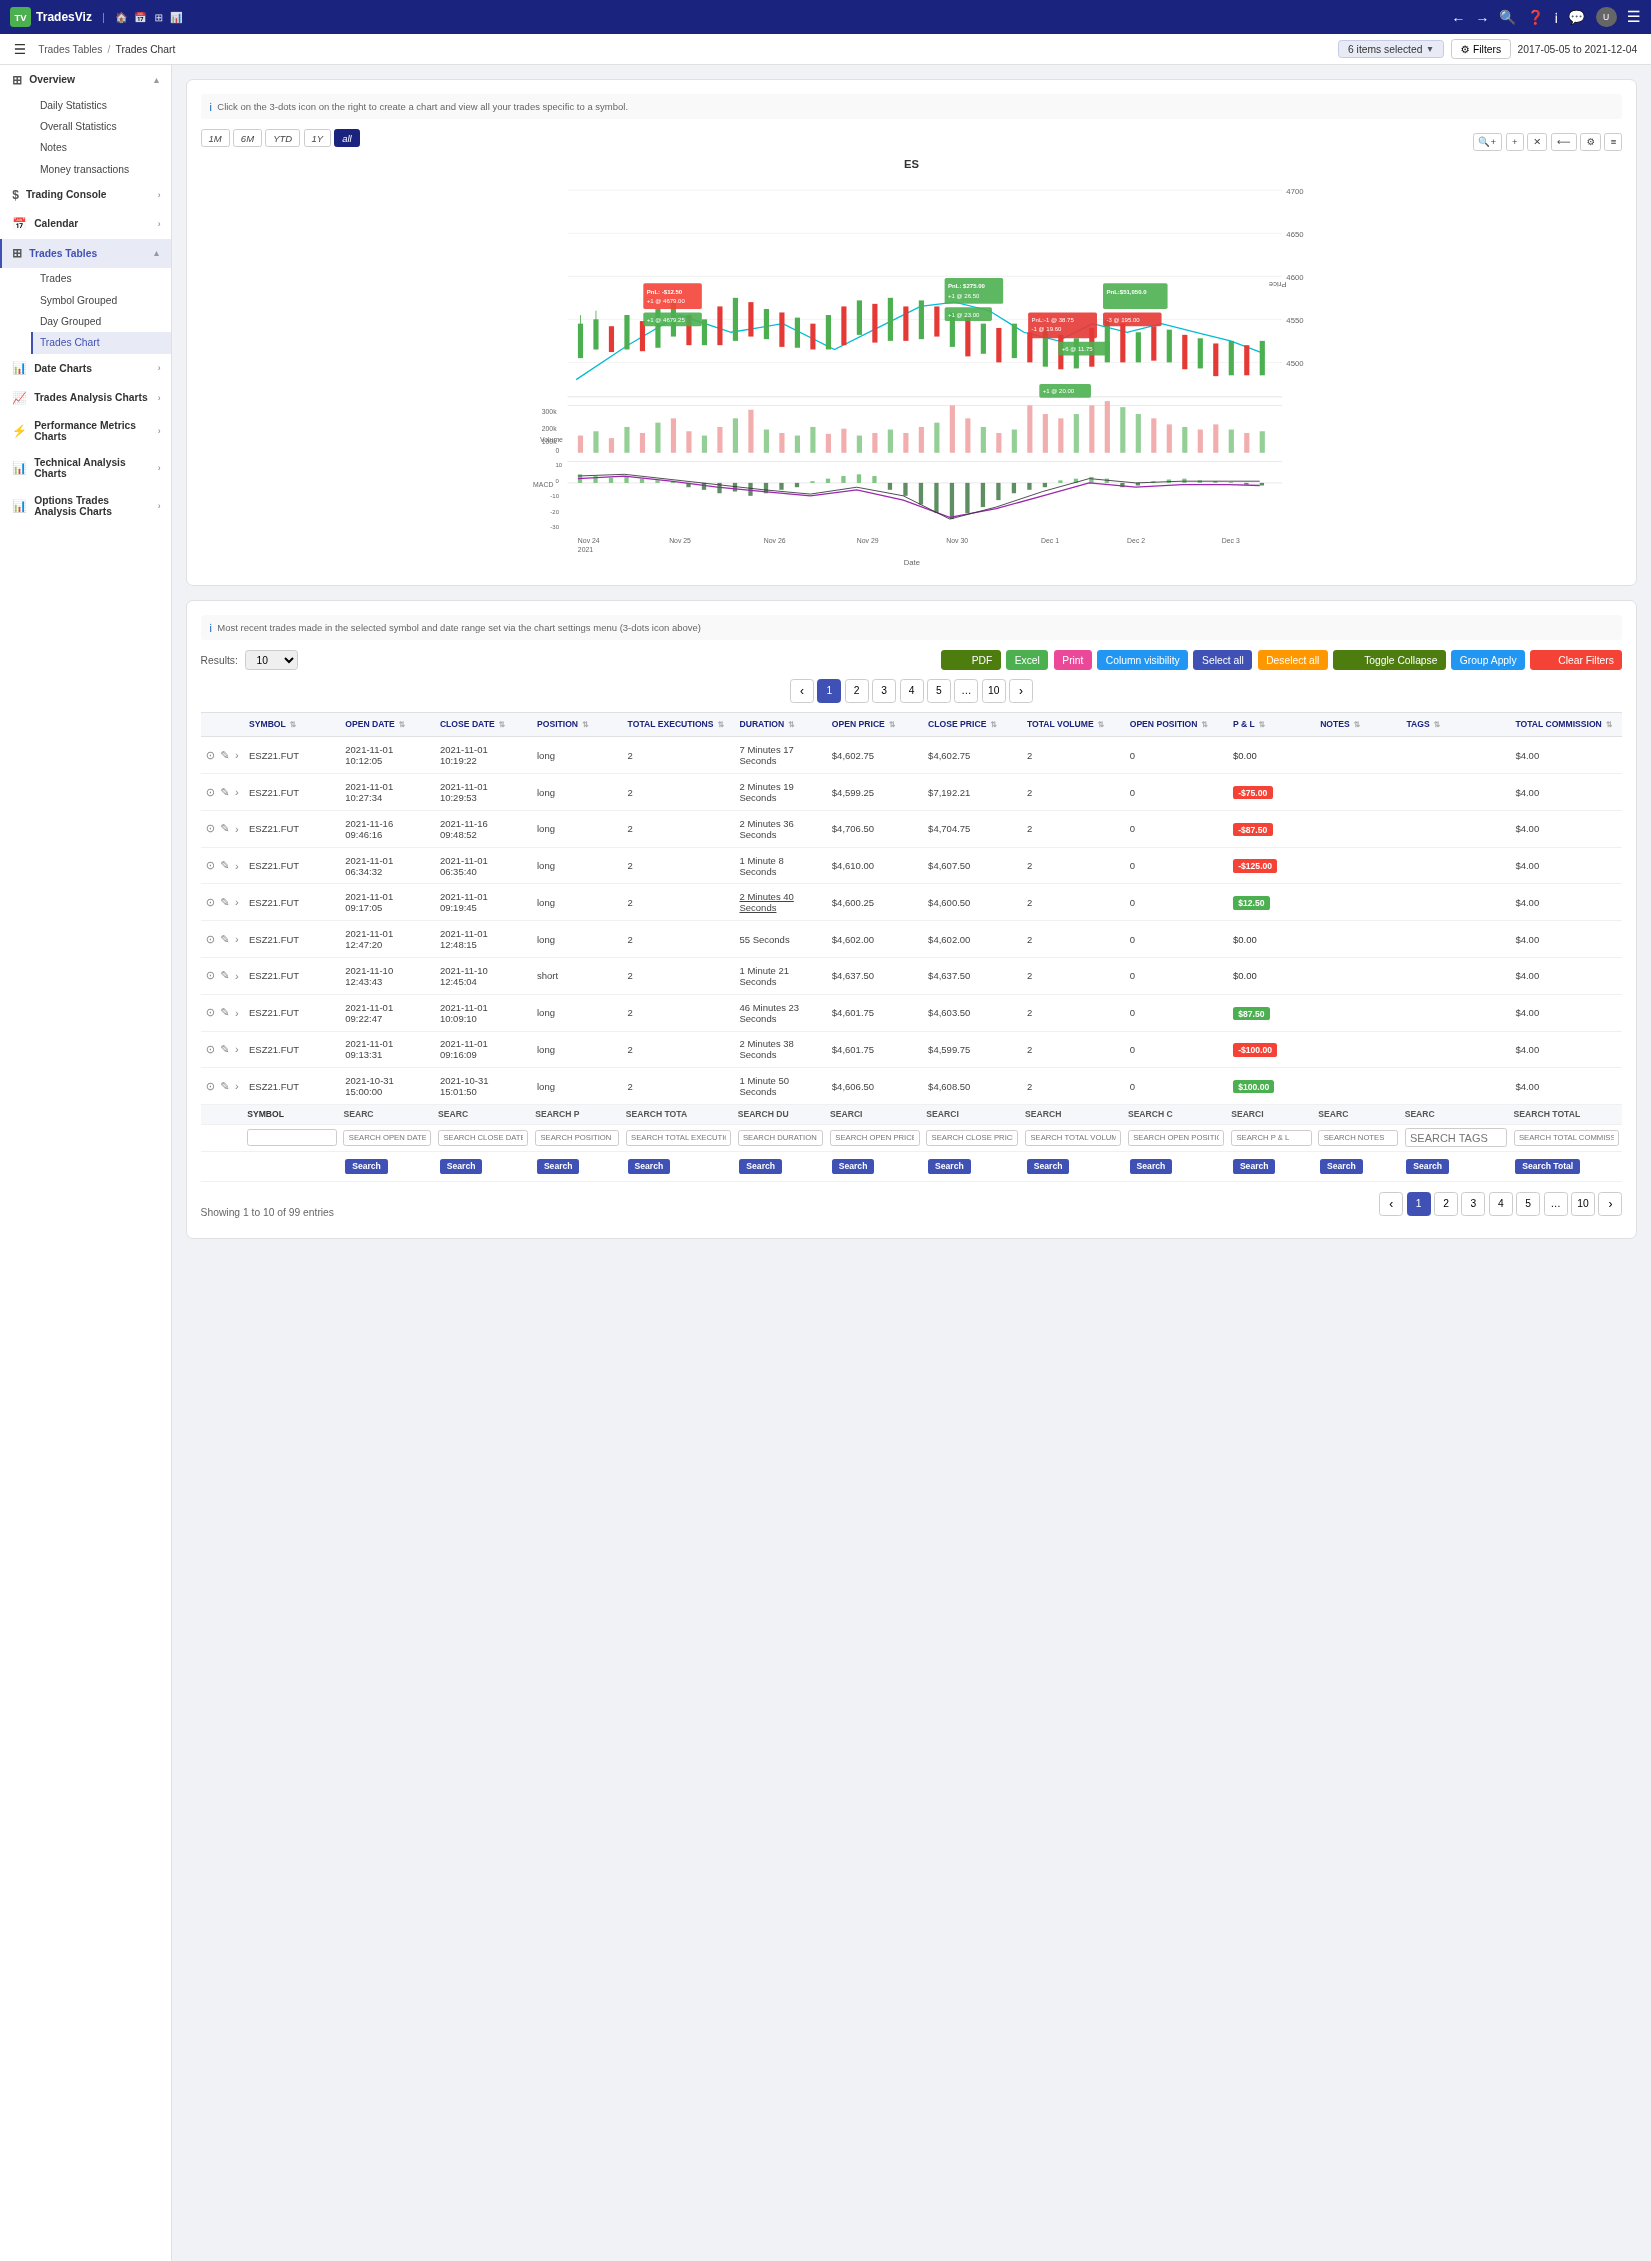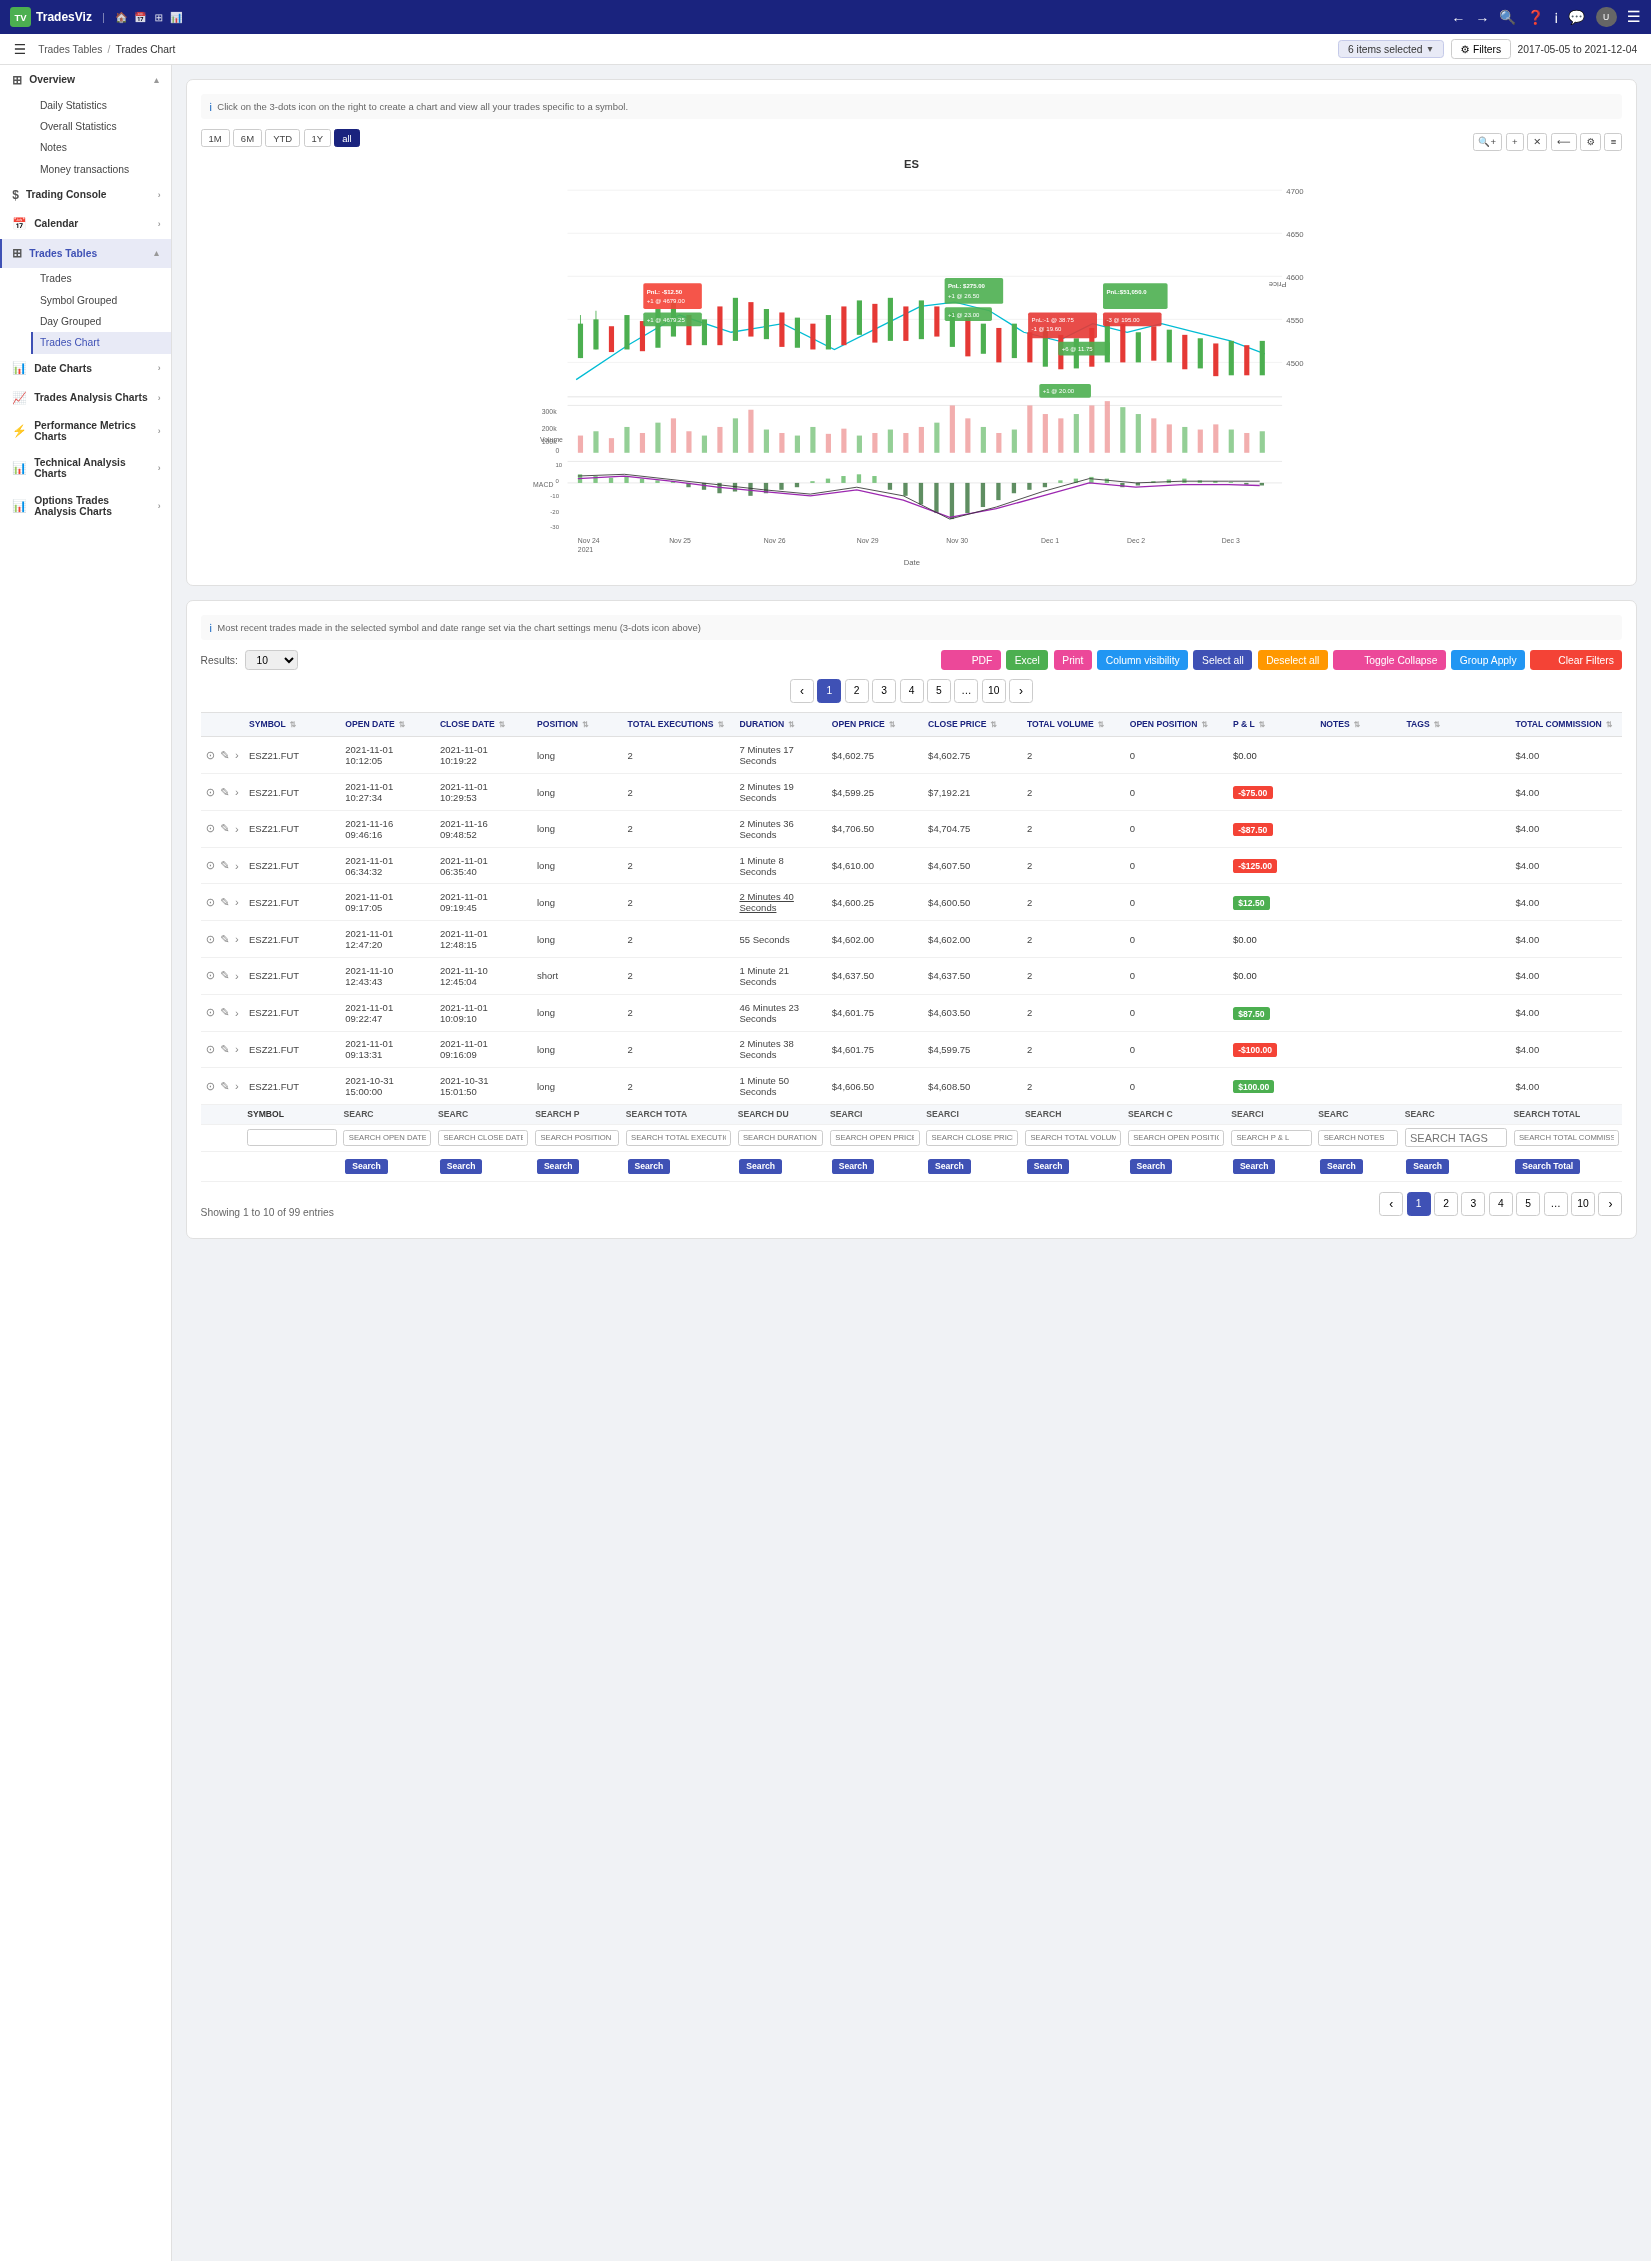--- a/index.html
+++ b/index.html
@@ -150,20 +150,21 @@
     }
     .chart-controls-right { margin-left: auto; display: flex; gap: 3.4px; }
     .period-btn {
       padding: 2.6px 6.9px;
       border: 0.9px solid #ccc;
       border-radius: 2.6px;
       background: white;
       cursor: pointer;
       font-size: 9.5px;
       color: #444;
+      font-style: italic;
     }
     .period-btn.active { background: #1a237e; color: white; border-color: #1a237e; }
     .chart-icon-btn { padding: 2.6px 5.2px; border: 0.9px solid #ccc; border-radius: 2.6px; background: white; cursor: pointer; font-size: 9.5px; color: #444; }
 
     
     .chart-container {
       position: relative;
       width: 100%;
       background: white;
     }
@@ -214,21 +215,21 @@
     }
     .table-toolbar-right { display: flex; align-items: center; gap: 5.2px; }
     .toolbar-btn {
       padding: 4.3px 8.6px;
       border-radius: 3.4px;
       font-size: 10.3px;
       cursor: pointer;
       font-weight: 500;
       border: none;
     }
-    .btn-gray { background: #ec4899; color: white; padding-left: 31px; }
+    .btn-gray { background: #4d7c0f; color: white; padding-left: 31px; }
     .btn-green { background: #4caf50; color: white; }
     .btn-teal { background: #ec4899; color: white; }
     .btn-blue { background: #2196f3; color: white; }
     .btn-indigo { background: #3f51b5; color: white; }
     .btn-orange { background: #ff9800; color: white; }
     .btn-red { background: #f44336; color: white; padding-left: 28px; }
 
     
     .pagination {
       display: flex;

